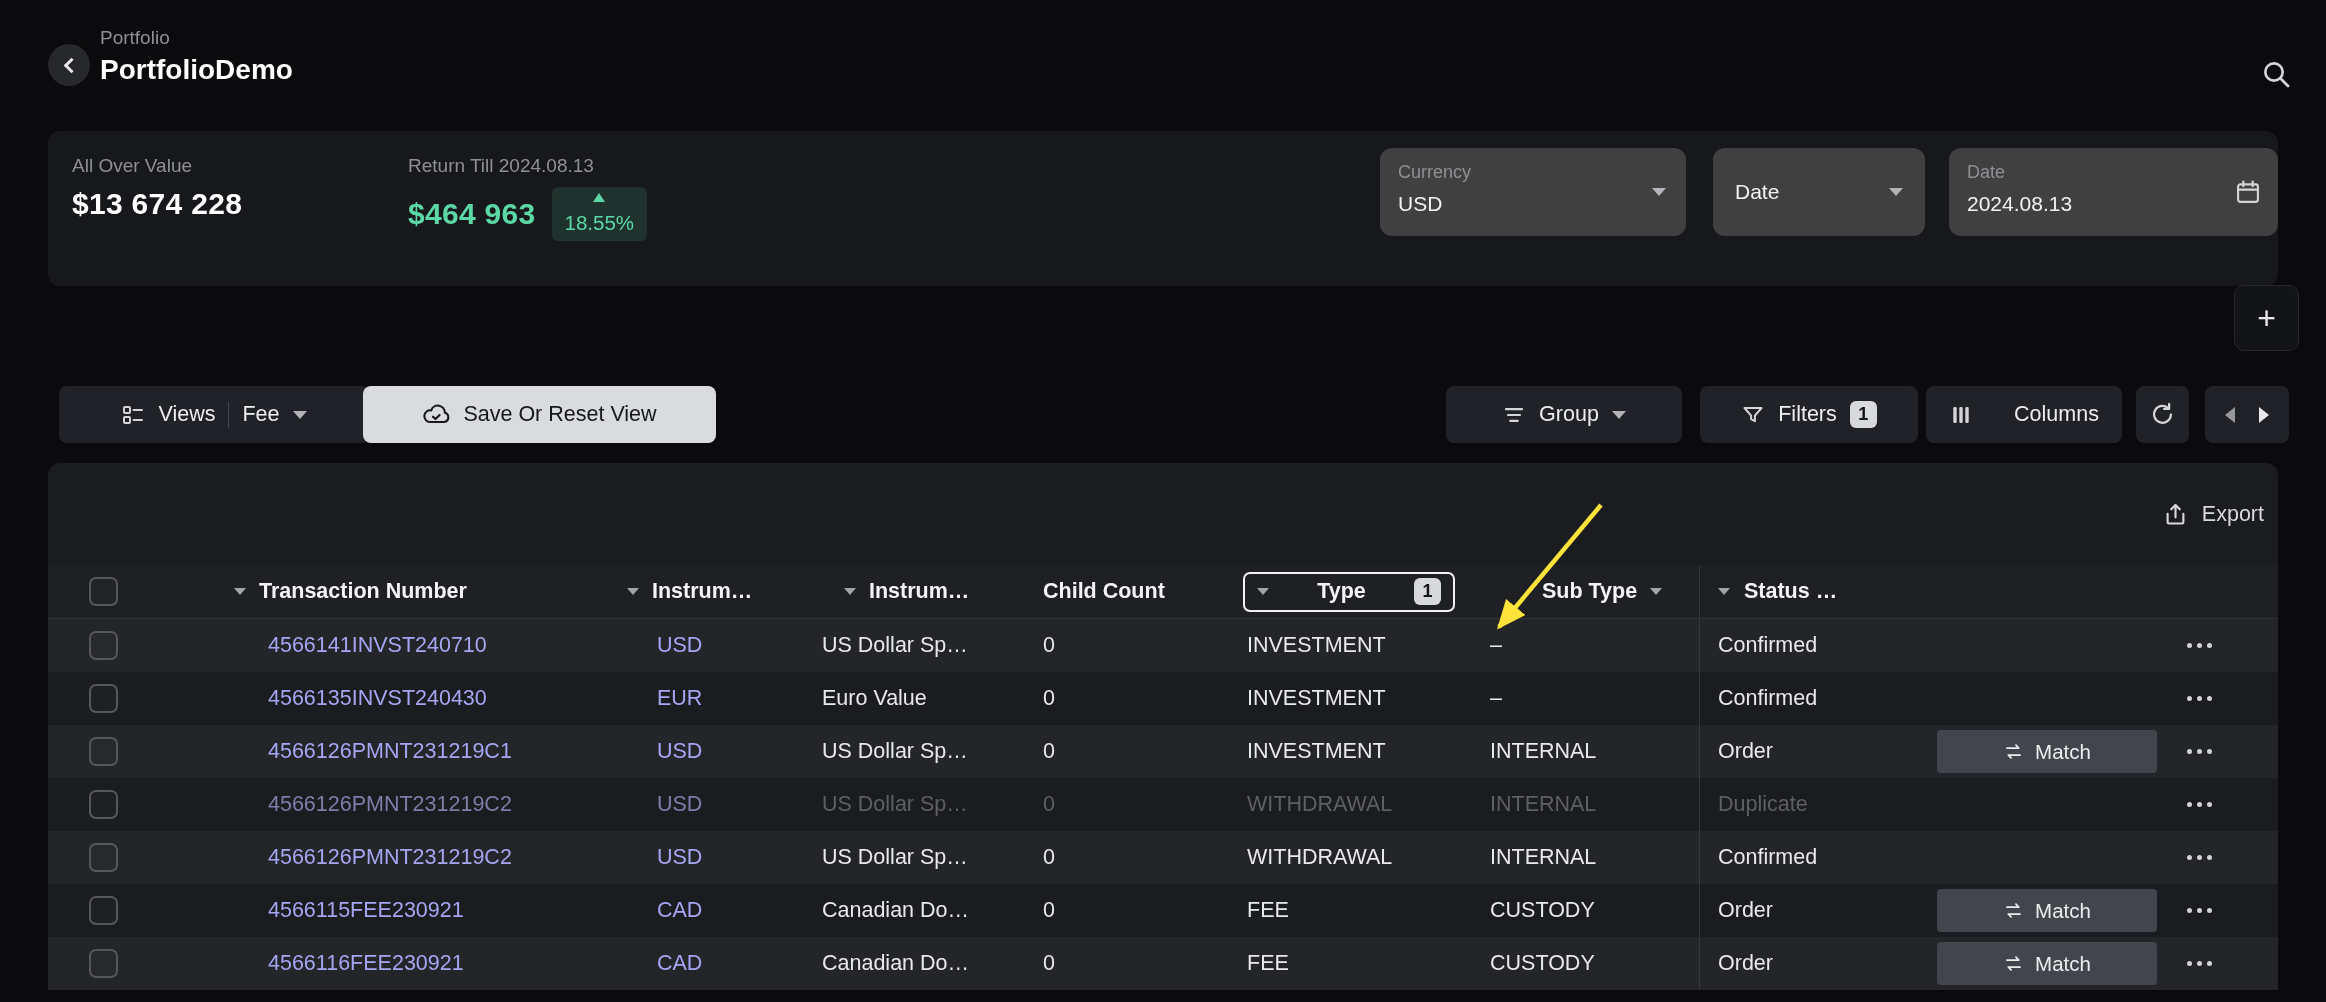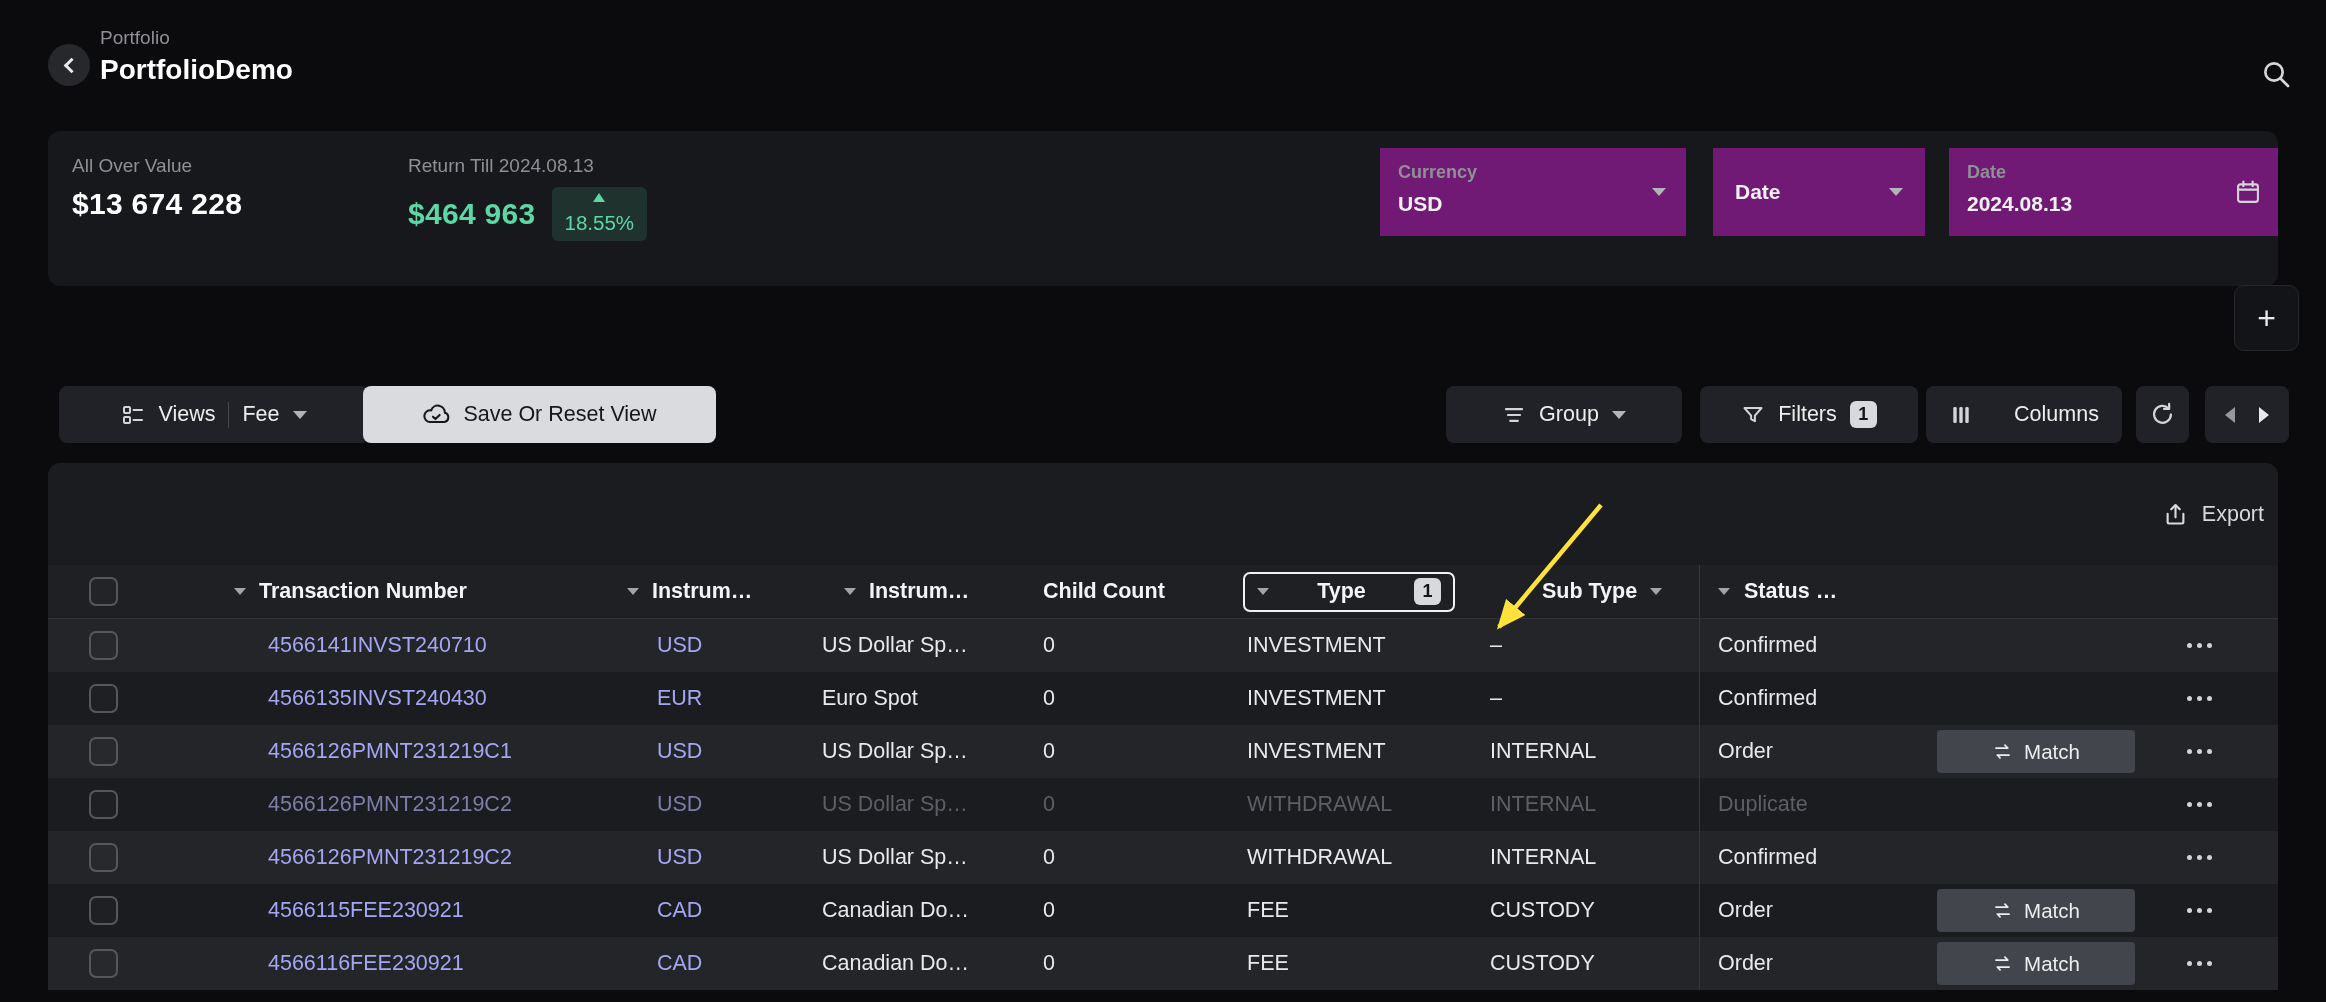--- a/index.html
+++ b/index.html
@@ -26,21 +26,21 @@
   .stat-aov { left:24px; }
   .stat-ret { left:360px; }
   .stat-label { font-size:19px; color:#8f9095; }
   .stat-value { font-size:30px; font-weight:700; color:#ffffff; letter-spacing:0.3px; }
   .ret-row { display:flex; align-items:center; gap:16px; }
   .ret-value { color:#5bd8a6; }
   .pct-badge { display:inline-flex; align-items:center; gap:9px; background:rgba(91,216,166,0.14);
     border-radius:6px; padding:6px 13px; color:#5bd8a6; font-size:20.5px;flex-direction:column; }
   .tri-up { width:0; height:0; border-left:6px solid transparent; border-right:6px solid transparent;
     border-bottom:9px solid #5bd8a6; }
-  .ctrl { position:absolute; top:17px; height:88px; background:#701a75; border-radius:0;font-weight:bold; }
+  .ctrl { position:absolute; top:17px; height:88px; background:#404040; border-radius:12px; }
   .ctrl-currency { left:1332px; width:306px; padding:14px 18px; }
   .ctrl-date-select { left:1665px; width:212px; display:flex; align-items:center;
     justify-content:space-between; padding:0 22px; }
   .ctrl-date-field { left:1901px; width:329px; padding:14px 18px; }
   .ctrl-label { font-size:18px; color:#8f9095; }
   .ctrl-value { font-size:21px; color:#f2f2f4; margin-top:9px; }
   .ctrl-single { font-size:21px; color:#f2f2f4; }
   .caret { width:0; height:0; border-left:7px solid transparent; border-right:7px solid transparent;
     border-top:8px solid #b3b4b9; }
   .ctrl-caret { position:absolute; right:20px; top:50%; transform:translateY(-50%); }
@@ -110,21 +110,21 @@
   .cell-check { padding-left:41px; display:flex; }
   .cell-txn { padding-left:42px; color:#a5a6f2; cursor:pointer; white-space:nowrap; overflow:hidden; }
   .cell-ccy { padding-left:38px; color:#a5a6f2; cursor:pointer; }
   .cell-inst { padding-left:14px; white-space:nowrap; overflow:hidden; }
   .cell-count { padding-left:2px; }
   .cell-type { padding-left:4px; white-space:nowrap; }
   .cell-sub { padding-left:2px; white-space:nowrap; }
   .cell-status { border-left:1px solid #36373c; height:100%; display:flex; align-items:center;
     padding-left:18px; }
   .status-text { width:219px; flex:none; white-space:nowrap; overflow:hidden; }
-  .match-btn { width:198px; height:43px; flex:none; background:#42464c; border-radius:4px;
+  .match-btn { width:220px; height:43px; flex:none; background:#42464c; border-radius:4px;
     display:flex; align-items:center; justify-content:center; gap:11px;
     font-size:20.5px; color:#eceded; cursor:pointer; }
   .actions { margin-left:auto; margin-right:62px; display:flex; gap:5px; cursor:pointer; padding:8px 4px; }
   .actions i { width:5px; height:5px; border-radius:50%; background:#d2d3d6; display:block; }
 
   .trow.dimmed { color:#5d5f64; }
   .trow.dimmed .cell-txn, .trow.dimmed .cell-ccy { color:#7c7ea9; }
   .trow.dimmed .status-text { color:#5d5f64; }
 
   .arrow-overlay { position:absolute; left:0; top:0; width:2326px; height:1002px;
@@ -312,21 +312,21 @@
               <i></i>
             </span>
     </div>
   </div>
         <div class="trow grid-cols dark">
     <div class="cell-check">
       <span class="checkbox"></span>
     </div>
     <div class="cell-txn">4566135INVST240430</div>
     <div class="cell-ccy">EUR</div>
-    <div class="cell-inst">Euro Spot</div>
+    <div class="cell-inst">Euro Value</div>
     <div class="cell-count">0</div>
     <div class="cell-type">INVESTMENT</div>
     <div class="cell-sub">–</div>
     <div class="cell-status">
       <span class="status-text">Confirmed</span>
 
       <span class="actions">
               <i></i>
               <i></i>
               <i></i>

